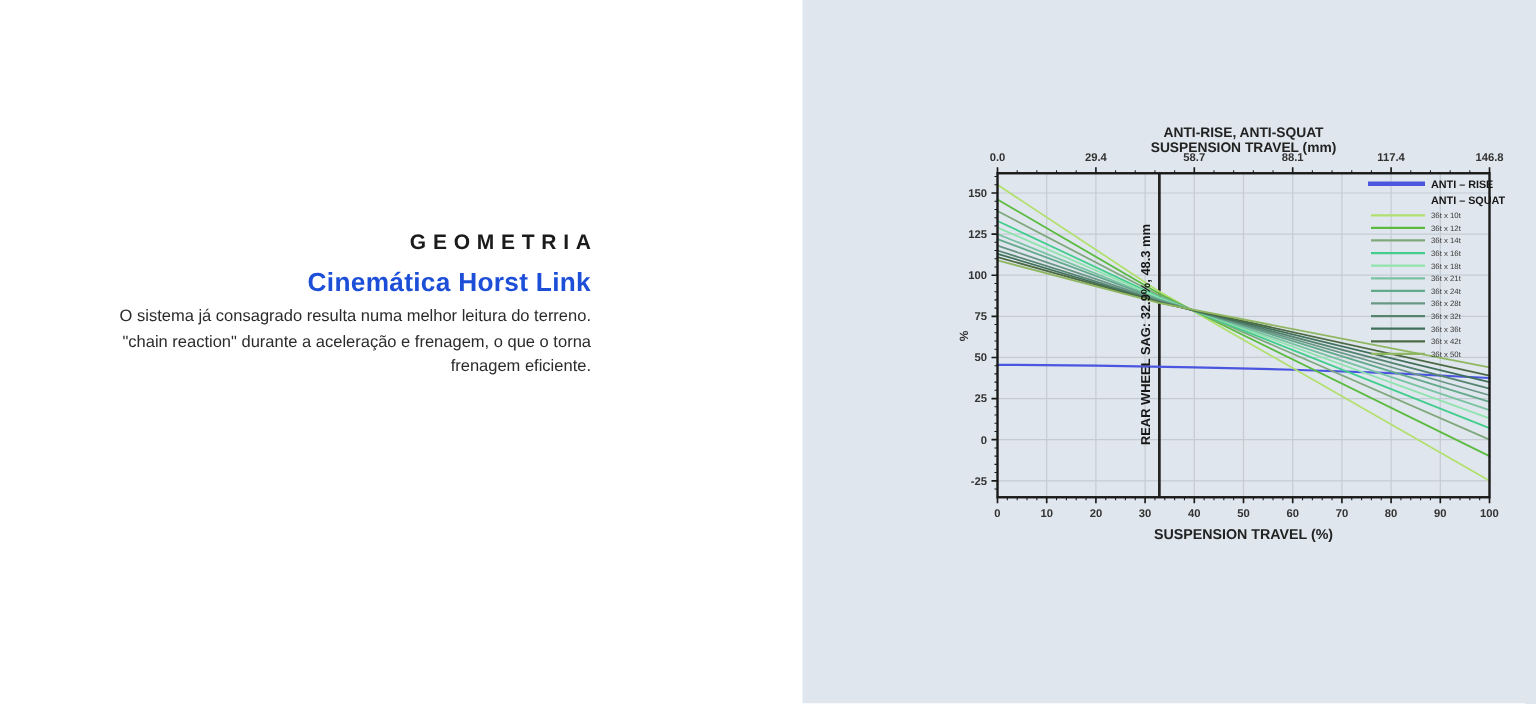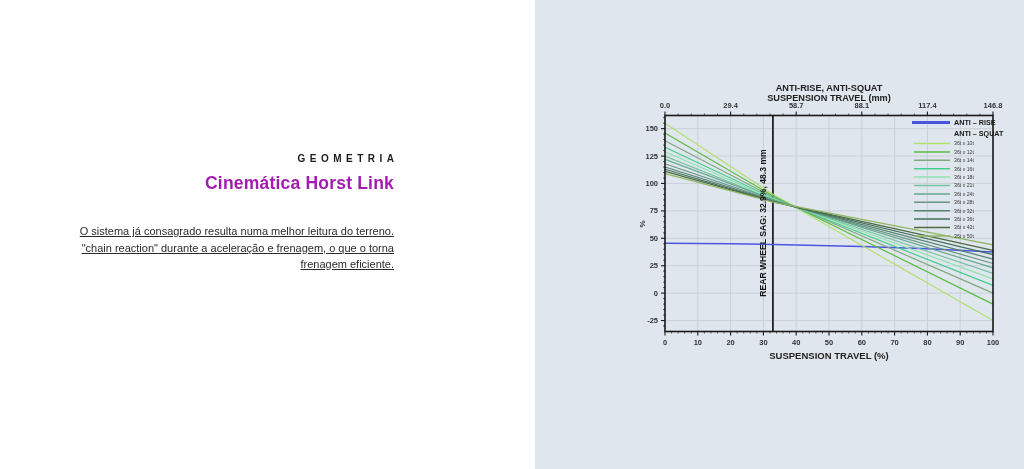--- a/index.html
+++ b/index.html
@@ -5,27 +5,27 @@
   html,body{margin:0;padding:0;}
   body{
     width:1024px;height:469px;overflow:hidden;
     font-family:"Liberation Sans",sans-serif;
     background:#ffffff;
   }
   .page{position:relative;width:1024px;height:469px;}
   .left-panel{position:absolute;left:0;top:0;width:535px;height:469px;background:#ffffff;}
   .text-block{position:absolute;top:153px;right:141px;width:330px;text-align:right;}
   .eyebrow{
-    font-size:10px;font-weight:700;letter-spacing:4.5px;margin-right:-4.5px;
+    font-size:14px;font-weight:700;letter-spacing:4.5px;margin-right:-4.5px;
     color:#1b1b1b;
   }
   .section-title{
-    margin:9px 0 0 0;font-size:17.5px;font-weight:700;color:#a21caf;letter-spacing:0.2px;
+    margin:9px 0 0 0;font-size:17.5px;font-weight:700;color:#1d4ed8;letter-spacing:0.2px;
   }
-  .paragraph{margin-top:29px;font-size:11px;line-height:16.5px;color:#2b2b2b;text-decoration:underline;}
+  .paragraph{margin-top:4px;font-size:11px;line-height:16.5px;color:#2b2b2b;}
   .right-panel{position:absolute;left:535px;top:0;width:489px;height:469px;background:#e0e6ed;}
   #chart{position:absolute;left:16px;top:0;width:489px;height:469px;}
   svg text{font-family:"Liberation Sans",sans-serif;}
 </style>
 </head>
 <body>
 
 <div class="page">
   <section class="left-panel">
     <div class="text-block">

